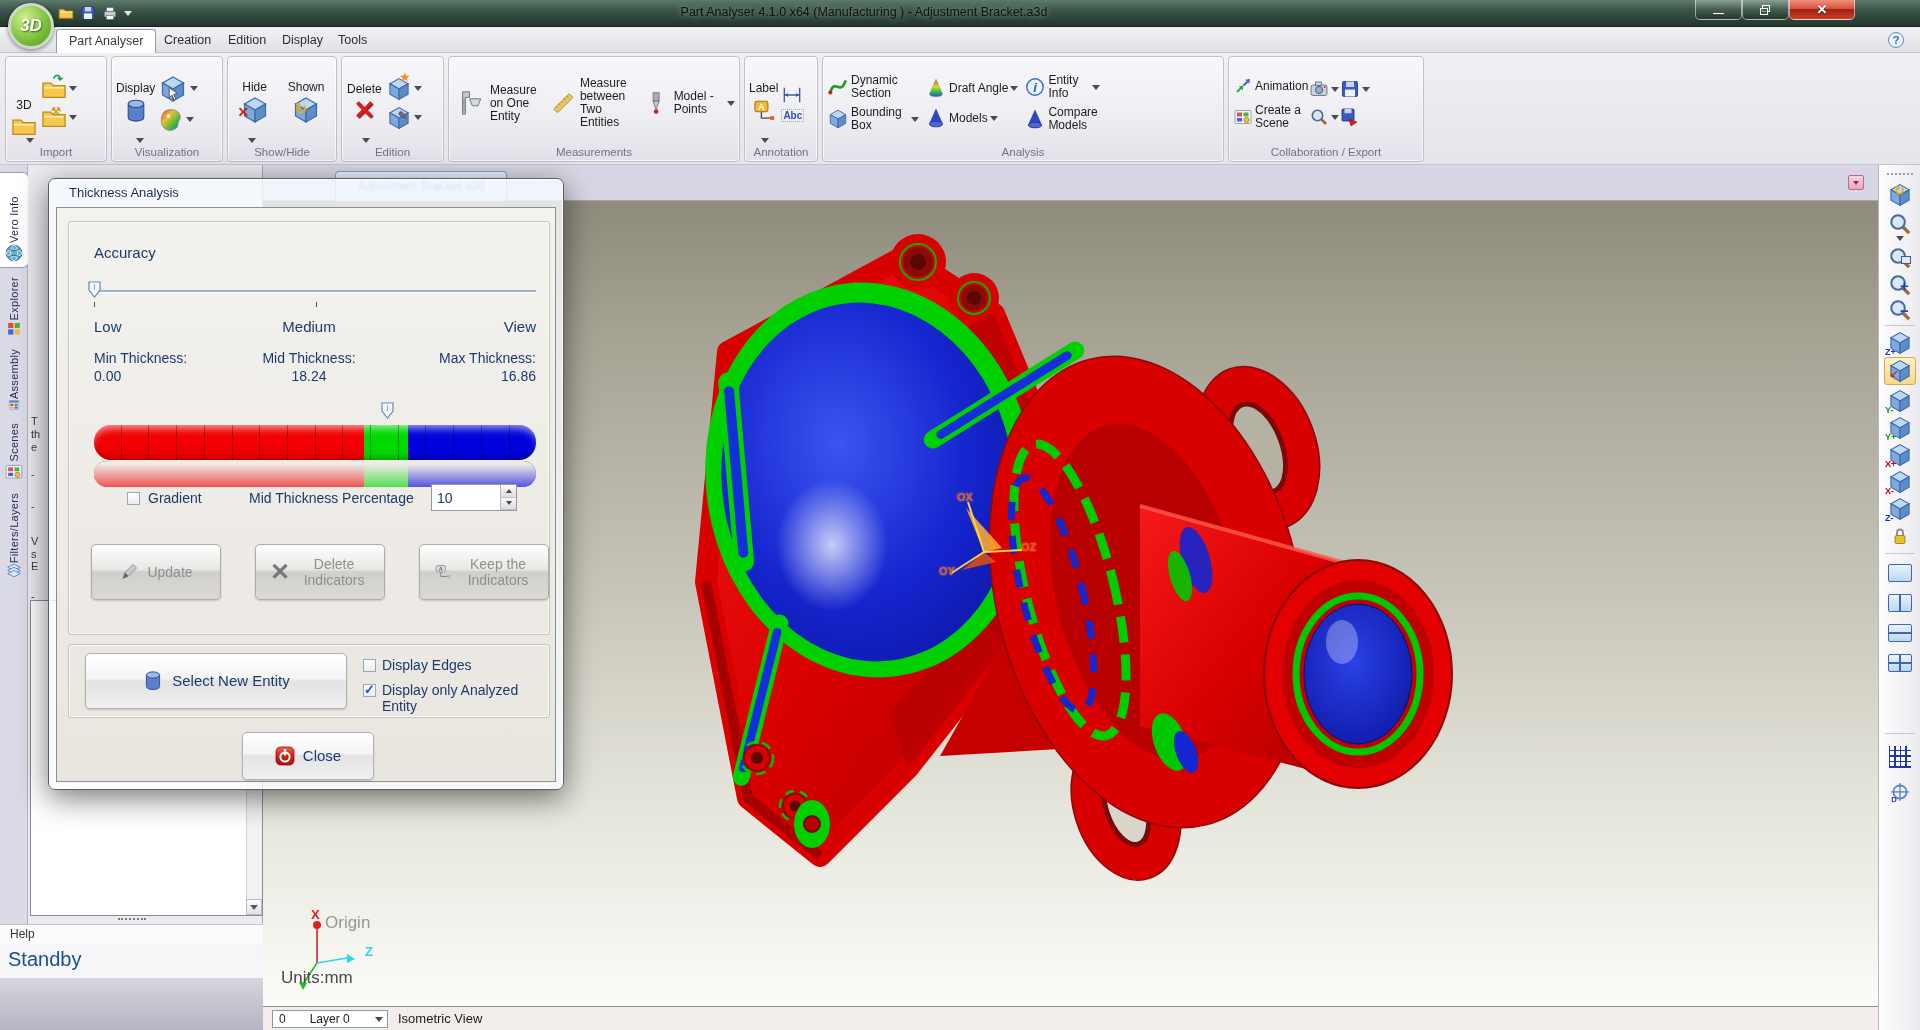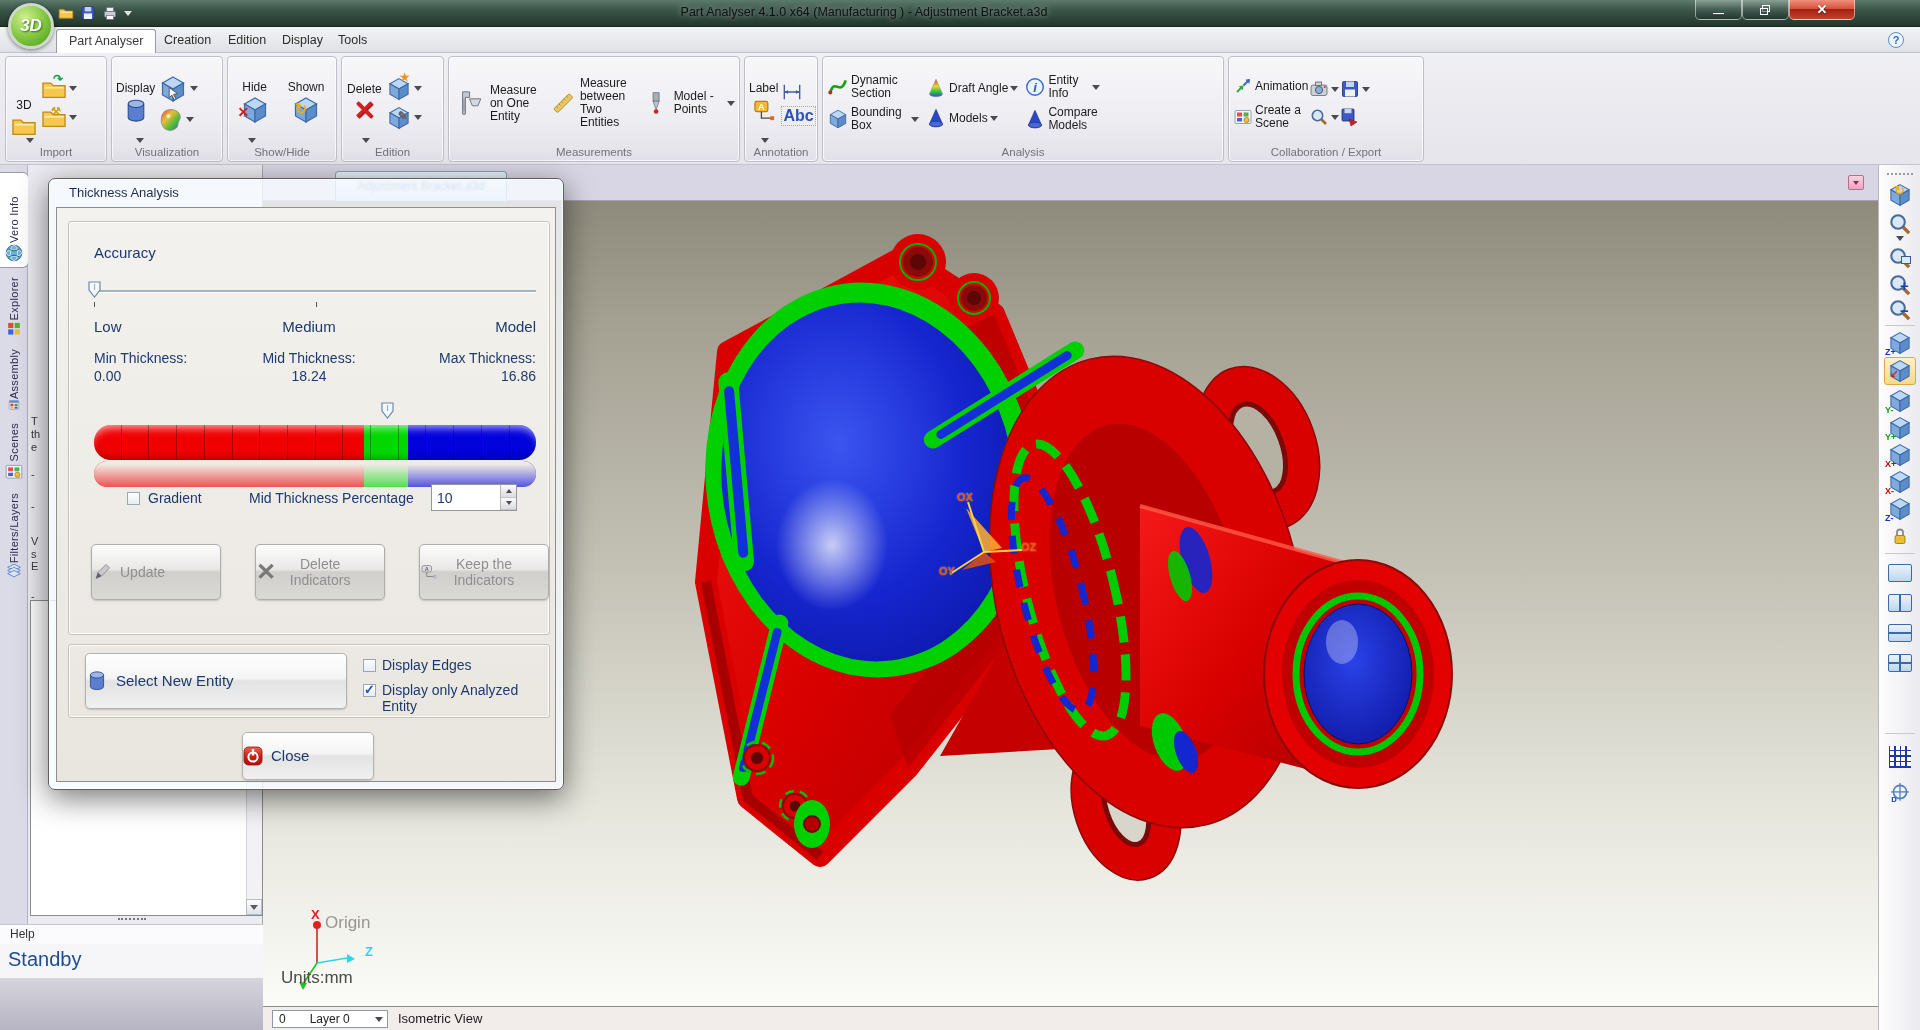--- a/index.html
+++ b/index.html
@@ -86,21 +86,21 @@
   #cbar{position:absolute;left:25px;right:13px;top:203px;height:35px;border-radius:17px;background:linear-gradient(90deg,#f00000 0 61%,#00d800 61% 71%,#0202dc 71% 100%);box-shadow:inset 0 8px 8px -5px rgba(255,255,255,.65),inset 0 -6px 8px -5px rgba(0,0,0,.35);overflow:hidden}
   #cbar .segs{position:absolute;inset:0;background:repeating-linear-gradient(90deg,transparent 0 26.7px,rgba(0,0,0,.30) 26.7px 27.7px)}
   #cbar-r{position:absolute;left:25px;right:13px;top:239px;height:26px;border-radius:17px;background:linear-gradient(90deg,#f00000 0 61%,#00d800 61% 71%,#0202dc 71% 100%);transform:scaleY(-1);overflow:hidden}
   #cbar-r .fade{position:absolute;inset:0;background:linear-gradient(0deg,rgba(238,235,229,.35),#eeebe5 88%);transform:scaleY(-1)}
   .cb{width:13px;height:13px;border:1px solid #98a8b8;background:linear-gradient(180deg,#fff,#e9edf1);position:absolute}
   .cb.checked::after{content:"✓";position:absolute;left:0px;top:-3px;color:#2850c8;font-size:13px;font-weight:bold}
   #midin{position:absolute;left:362px;top:262px;width:86px;height:27px;background:#fff;border:1px solid #96969c;display:flex}
   #midin input{flex:1;border:none;outline:none;font-size:14px;color:#1d3a6e;padding-left:5px;width:60px;font-family:"Liberation Sans",sans-serif;background:transparent}
   .spin{width:16px;display:flex;flex-direction:column;border-left:1px solid #b8b8bc}
   .spin div{flex:1;background:linear-gradient(180deg,#fafafa,#dcdce2);border-bottom:1px solid #c4c4ca;display:flex;align-items:center;justify-content:center}
-  .dbtn{position:absolute;height:56px;border:1px solid #adacaa;border-radius:5px;background:linear-gradient(180deg,#fdfdfd 0%,#e9e8e6 45%,#d0cfcc 50%,#dbd9d5 100%);display:flex;align-items:center;gap:8px;color:#8f8f8f;font-size:14px;text-align:center;line-height:16px;box-shadow:0 1px 2px rgba(0,0,0,.18)}
+  .dbtn{position:absolute;height:56px;border:1px solid #adacaa;border-radius:5px;background:linear-gradient(180deg,#fdfdfd 0%,#e9e8e6 45%,#d0cfcc 50%,#dbd9d5 100%);display:flex;align-items:center;justify-content:center;gap:8px;color:#8f8f8f;font-size:14px;text-align:center;line-height:16px;box-shadow:0 1px 2px rgba(0,0,0,.18)}
   .dbtn.en{background:linear-gradient(180deg,#ffffff 0%,#f4f4f4 45%,#e3e3e3 50%,#f0f0f0 100%);color:#1d3a6e;border-color:#b2b2b2}
   .xgray{font-size:24px;color:#787878;font-weight:bold;line-height:22px}
   
   svg.s16{width:16px;height:16px} svg.s20{width:20px;height:20px} svg.s22{width:22px;height:22px} svg.s26{width:26px;height:26px} svg.s30{width:30px;height:30px}
 </style>
 </head>
 <body>
 
 <svg width="0" height="0" style="position:absolute">
   <defs>
@@ -456,21 +456,21 @@
         <div class="gcol" style="align-items:center">
           <span class="t">Label</span>
           <svg class="s26" viewBox="0 0 20 20">
               <use href="#sy-lblA"></use>
             </svg>
         </div>
         <div class="gcol">
           <svg class="s22" viewBox="0 0 20 20">
               <use href="#sy-dim"></use>
             </svg>
-          <span style="font-size:16px;font-weight:bold;color:#2a52b8;border:1px dotted #b0a890;padding:0 1px">Abc</span>
+          <span style="font-size:10px;font-weight:bold;color:#2a52b8;border:1px dotted #b0a890;padding:0 1px">Abc</span>
         </div>
       </div>
       <span class="tri gdd" style="left:16px"></span>
       <div class="rg-l">Annotation</div>
     </div>
 
     <div class="rg" style="left:822px;width:402px">
       <div class="rg-b" style="gap:6px">
         <div class="gcol" style="gap:6px">
           <div class="rrow">
@@ -884,21 +884,21 @@
         <span class="nav" style="position:absolute;left:25px;top:22px">Accuracy</span>
         <div id="acc-track"></div>
         <svg class="pent" style="left:19px;top:59px" width="13" height="17" viewBox="0 0 13 17">
           <path d="M1 1 H12 V9 L6.5 16 L1 9 Z" fill="#f5f9ff" stroke="#6a88b0" stroke-width="1.2"></path>
             <line x1="6.5" y1="3" x2="6.5" y2="9" stroke="#9ab0c8" stroke-width="1.2"></line>
         </svg>
         <div class="ticky" style="left:25px;top:80px"></div>
         <div class="ticky" style="left:247px;top:80px"></div>
         <span class="nav" style="position:absolute;left:25px;top:96px">Low</span>
         <span class="nav" style="position:absolute;left:0;right:0;top:96px;text-align:center">Medium</span>
-        <span class="nav" style="position:absolute;right:13px;top:96px">Model</span>
+        <span class="nav" style="position:absolute;right:13px;top:96px">View</span>
 
         <span class="navs" style="position:absolute;left:25px;top:128px">Min Thickness:</span>
         <span class="navs" style="position:absolute;left:0;right:0;top:128px;text-align:center">Mid Thickness:</span>
         <span class="navs" style="position:absolute;right:13px;top:128px">Max Thickness:</span>
         <span class="navs" style="position:absolute;left:25px;top:146px">0.00</span>
         <span class="navs" style="position:absolute;left:0;right:0;top:146px;text-align:center">18.24</span>
         <span class="navs" style="position:absolute;right:13px;top:146px">16.86</span>
 
         <svg class="pent" style="left:312px;top:180px" width="13" height="17" viewBox="0 0 13 17">
           <path d="M1 1 H12 V9 L6.5 16 L1 9 Z" fill="#f5f9ff" stroke="#6a88b0" stroke-width="1.2"></path>

